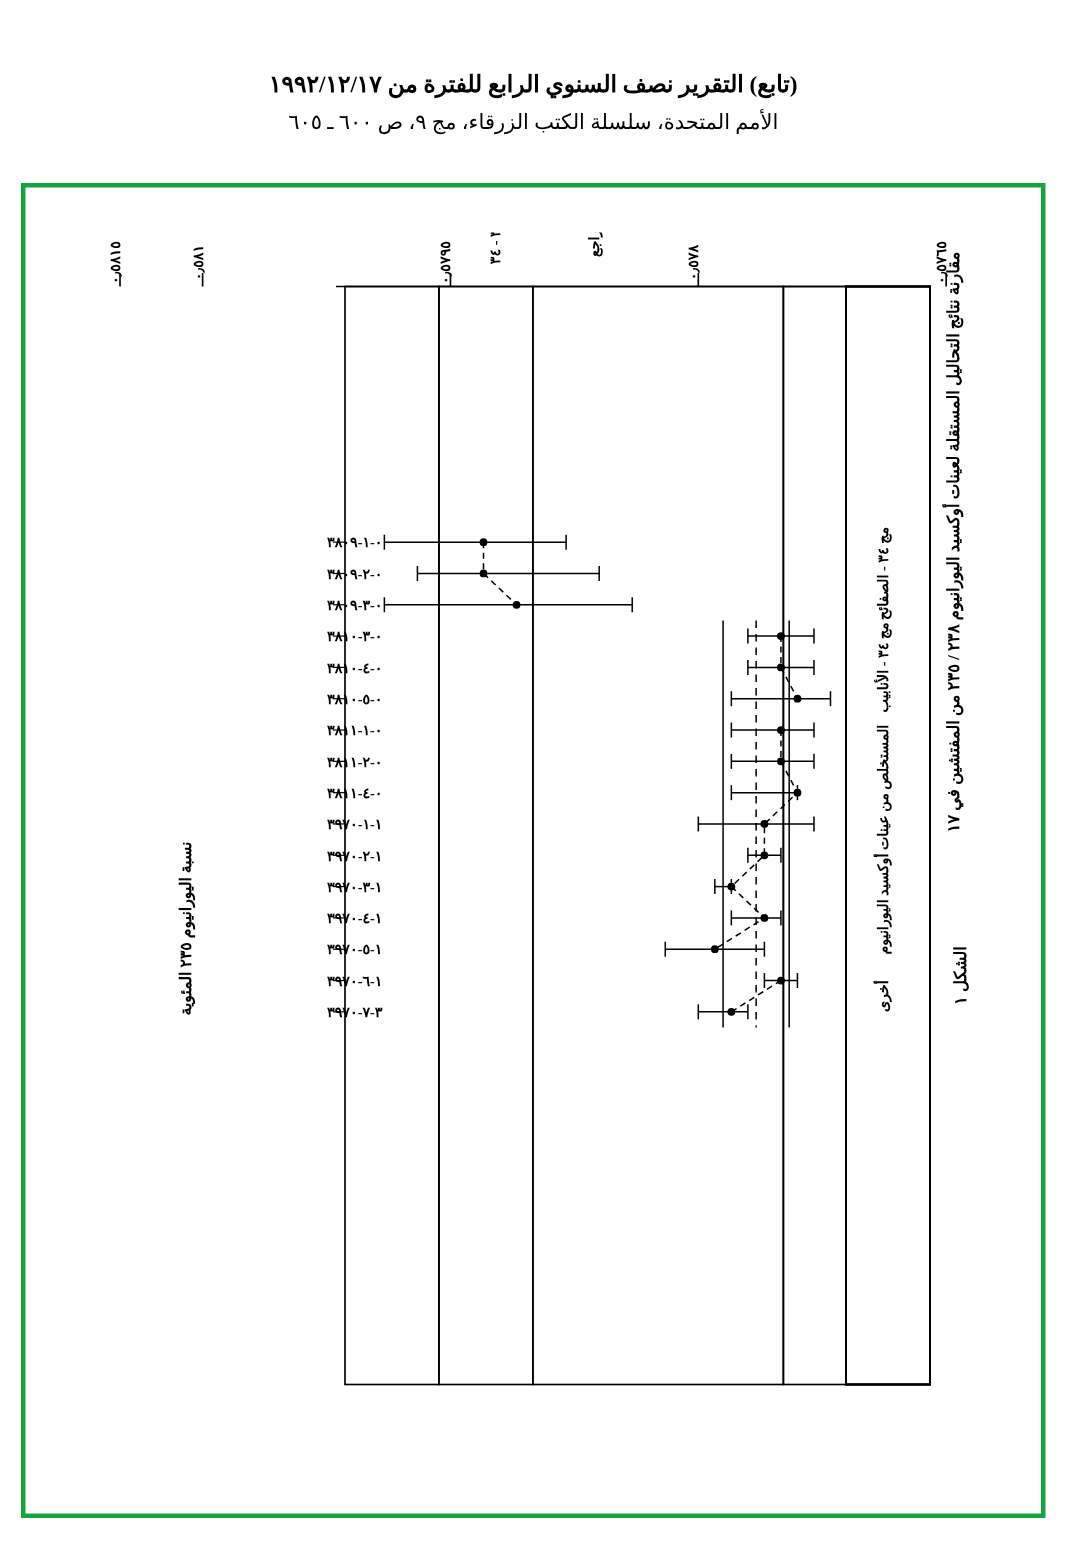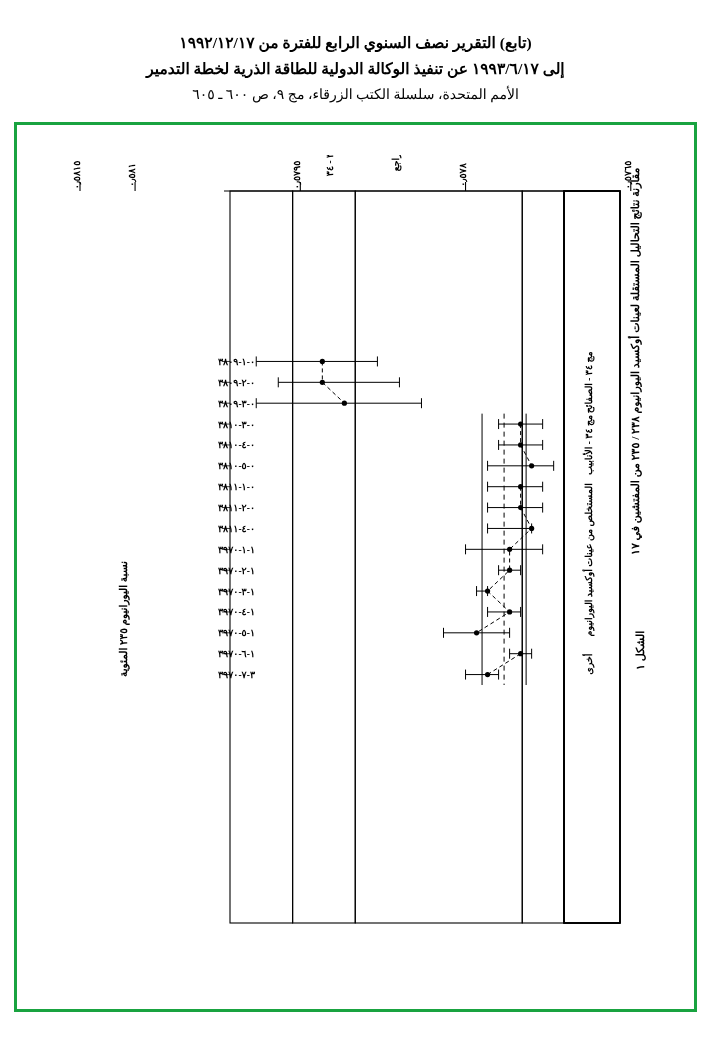--- a/index.html
+++ b/index.html
@@ -13,21 +13,21 @@
     font-family: "Liberation Serif", serif;
     color: #000;
     position: relative;
     overflow: hidden;
   }
 
   
   .header {
     width: 711px;
     text-align: center;
-    padding-top: 30px;
+    padding-top: 44px;
     box-sizing: border-box;
   }
   .header .line1,
   .header .line2 {
     font-family: "Liberation Serif", serif;
     font-weight: bold;
     font-size: 15.5px;
     line-height: 26px;
     direction: rtl;
   }
@@ -113,21 +113,20 @@
     font-family: "Liberation Serif", serif;
     font-size: 9.5px;
     font-weight: bold;
   }
 </style>
 </head>
 <body>
 
 <div class="header">
   <div class="line1">(تابع) التقرير نصف السنوي الرابع للفترة من ١٩٩٢/١٢/١٧</div>
-  <div class="line2">إلى ١٩٩٣/٦/١٧ عن تنفيذ الوكالة الدولية للطاقة الذرية لخطة التدمير</div>
   <div class="line3">الأمم المتحدة، سلسلة الكتب الزرقاء، مج ٩، ص ٦٠٠ ـ ٦٠٥</div>
 </div>
 
 <div class="frame">
 
   <div class="fig-caption">مقارنة نتائج التحاليل المستقلة لعينات أوكسيد اليورانيوم ٢٣٨ / ٢٣٥ من المفتشين في ١٧</div>
   <div class="fig-title">الشكل ١</div>
   <div class="y-axis-title">نسبة اليورانيوم ٢٣٥ المئوية</div>
 
   <div class="plot">

